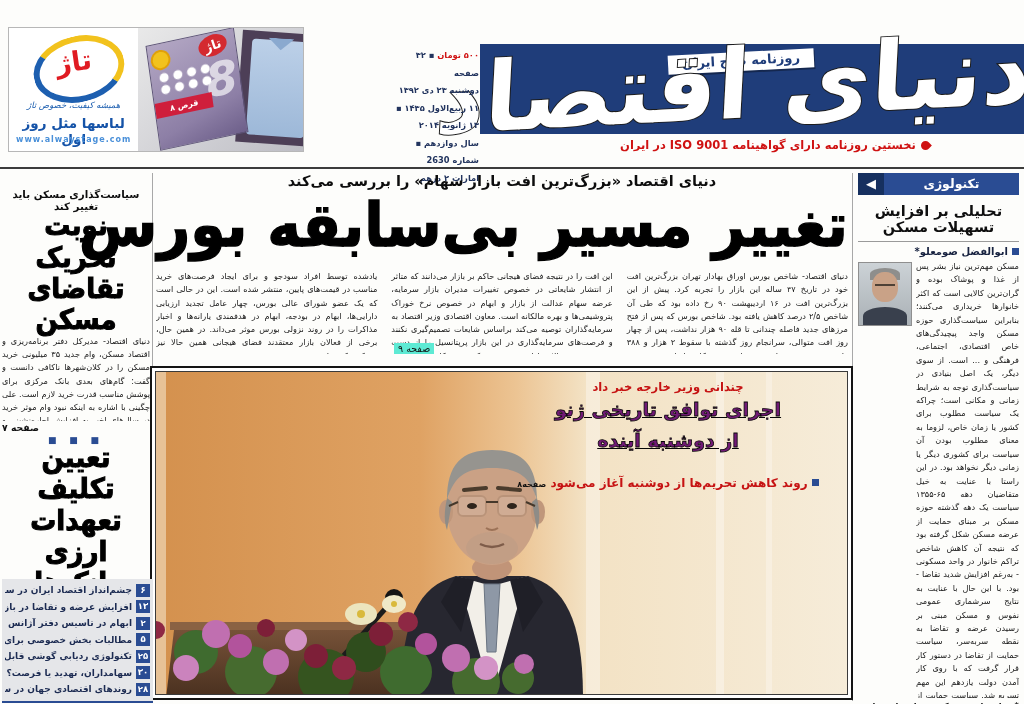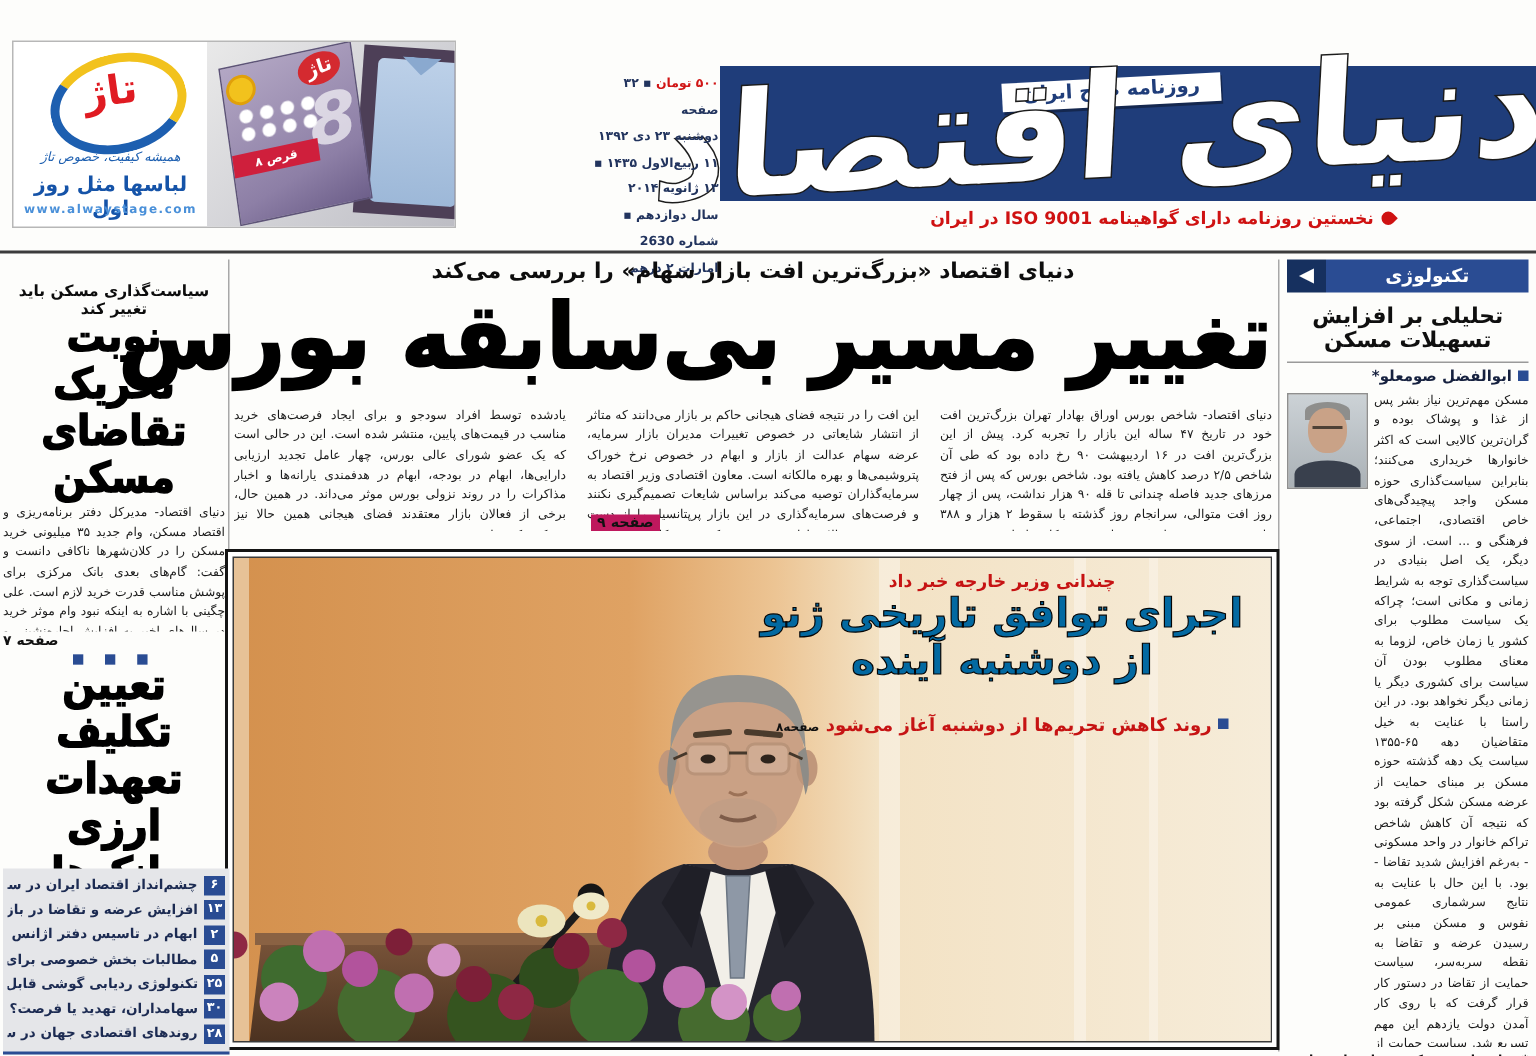--- a/index.html
+++ b/index.html
@@ -67,30 +67,30 @@
   .edp-suit{position:absolute;left:4px;bottom:0;width:44px;height:18px;border-radius:60% 60% 0 0;background:#39404d;}
   .ed-body{font-size:8.2px;line-height:13.4px;text-align:justify;color:#191919;height:438px;overflow:hidden;}
   .ed-foot{font-size:8.4px;font-weight:bold;margin-top:3px;color:#111;}
   
   .center{position:absolute;left:156px;top:173px;width:692px;height:528px;}
   .kicker{font-size:14.5px;font-weight:bold;text-align:center;color:#0d0d0d;}
   .headline{font-size:57px;line-height:72px;font-weight:bold;text-align:center;color:#000;
       -webkit-text-stroke:1.3px #000;transform:scaleY(1.06);white-space:nowrap;}
   .lead-cols{position:relative;margin-top:9px;height:84px;overflow:hidden;display:flex;gap:14px;}
   .lcol{flex:1;font-size:8.2px;line-height:13.3px;text-align:justify;color:#1a1a1a;position:relative;}
-  .lead-ref{position:absolute;bottom:0;left:238px;background:#be185d;padding:0 4px;
-      font-size:9.5px;font-weight:bold;}
+  .lead-ref{position:absolute;bottom:0;left:238px;background:#5eead4;padding:0 4px;
+      font-size:9.5px;font-weight:normal;}
   
   .photo-frame{position:absolute;left:-6px;top:193px;width:703px;height:334px;border:2px solid #141414;
       background:#fff;padding:3px;box-sizing:border-box;}
   .photo{position:relative;width:100%;height:100%;border:1px solid #3a3a3a;overflow:hidden;box-sizing:border-box;}
   .photo svg{position:absolute;left:0;top:0;}
   .ph-overlay{position:absolute;top:8px;right:14px;width:330px;text-align:center;}
   .ph-kick{font-size:11.5px;font-weight:bold;color:#c61313;letter-spacing:1px;}
-  .ph-h{font-size:27px;line-height:31px;font-weight:bold;color:#0369a1;-webkit-text-stroke:.8px #050505;}
+  .ph-h{font-size:19px;line-height:31px;font-weight:bold;color:#701a75;text-decoration:underline;-webkit-text-stroke:.8px #050505;}
   .ph-sub{margin-top:20px;font-size:12px;font-weight:bold;color:#c61313;}
   .ph-sub .bullet-sq{vertical-align:1px;}
   .ph-pref{font-size:8px;color:#111;font-weight:bold;}
   .credit{position:absolute;left:-17px;bottom:6px;font-size:7.5px;color:#333;
       writing-mode:vertical-rl;transform:rotate(180deg);letter-spacing:1px;}
   
   .lc{position:absolute;left:2px;top:188px;width:148px;bottom:0;}
   .lc-kick{font-size:10.3px;font-weight:bold;text-align:center;color:#0d0d0d;}
   .lc-h{font-size:26px;line-height:29px;font-weight:bold;text-align:center;color:#000;
       -webkit-text-stroke:1px #000;transform:scaleY(1.08);margin:3px 0 4px;}

